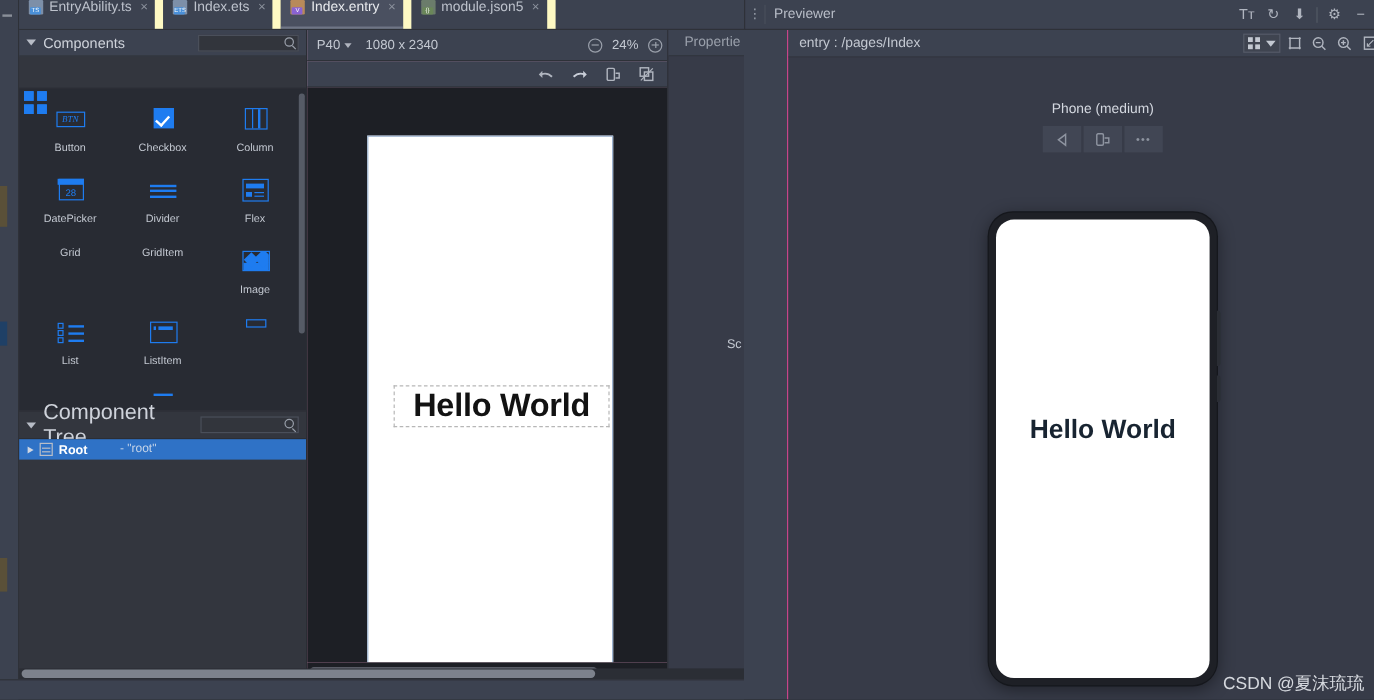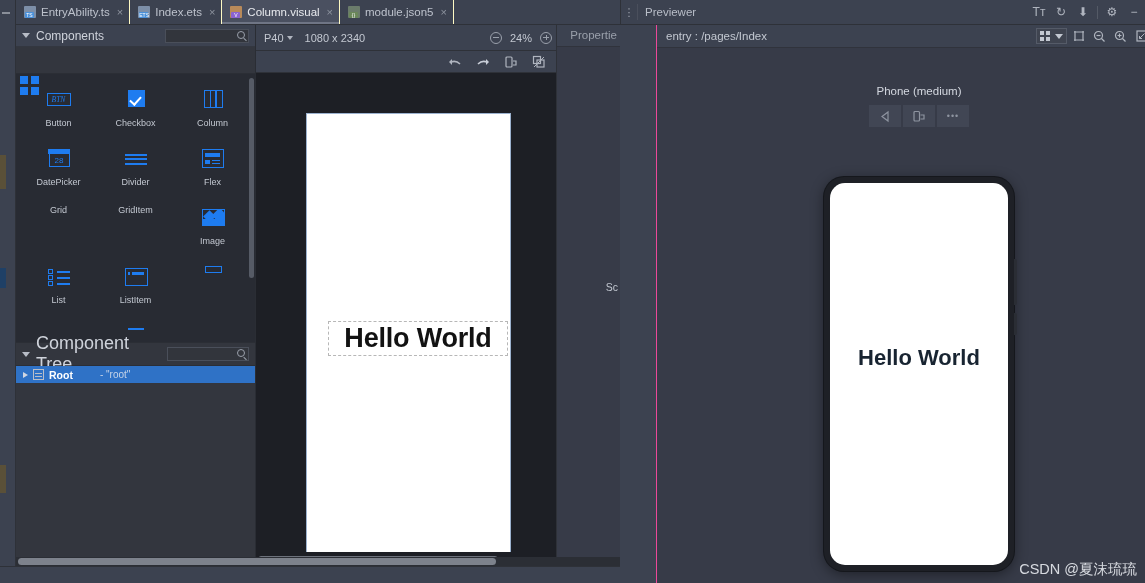--- a/index.html
+++ b/index.html
@@ -35,27 +35,27 @@
 
   
   .tabbar {
     position: absolute; left: 16px; top: 0;
     width: 604px; height: 25px;
     background: #3c4250;
     display: flex; align-items: stretch;
     border-bottom: 1px solid #2e3138;
   }
   .tab {
-    display: flex; align-items: center;
+    display: flex; 
     padding: 0 6px 0 8px;
     gap: 5px;
     font-size: 11.5px;
     color: #bdc2cc;
     background: #3c4250;
-    border-right: 1px solid #fef9c3;
+    border-right: 7px solid #fef9c3;
     cursor: default;
     white-space: nowrap;
   }
   .tab.active {
     background: #4a5060;
     color: #e8eaee;
     box-shadow: inset 0 -2px 0 #6f7585;
   }
   .tab .tclose {
     font-size: 11px; color: #8d939e;
@@ -608,21 +608,21 @@
         <span class="ibadge" style="background:#4a90d9;">ETS</span>
       </span>
       <span>Index.ets</span>
       <span class="tclose">×</span>
     </div>
     <div class="tab active">
       <span class="tab-icon">
         <span class="ibody" style="background:#b88a5a;"></span>
         <span class="ibadge" style="background:#8a63d2;">V</span>
       </span>
-      <span>Column.visual</span>
+      <span>Index.entry</span>
       <span class="tclose">×</span>
     </div>
     <div class="tab">
       <span class="tab-icon">
         <span class="ibody" style="background:#6b7c6b;"></span>
         <span class="ibadge" style="background:#6a8759;">{}</span>
       </span>
       <span>module.json5</span>
       <span class="tclose">×</span>
     </div>

